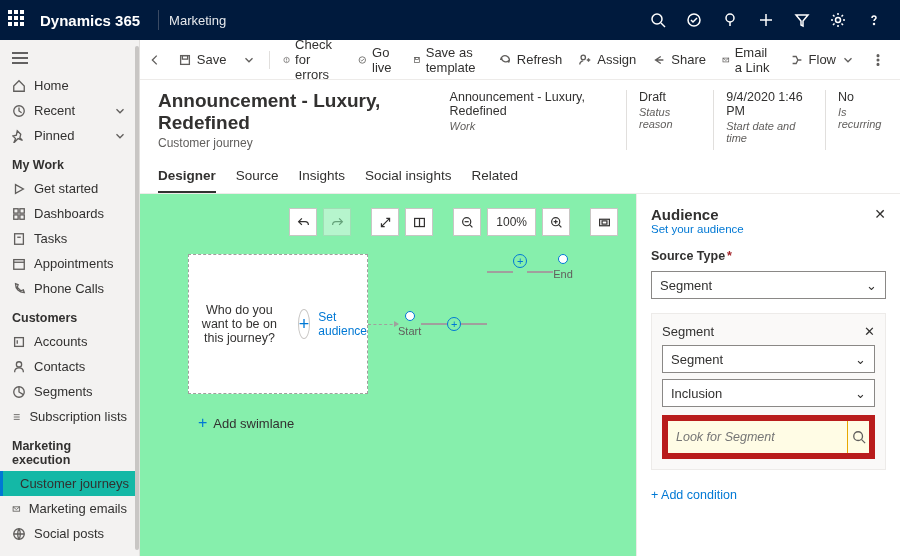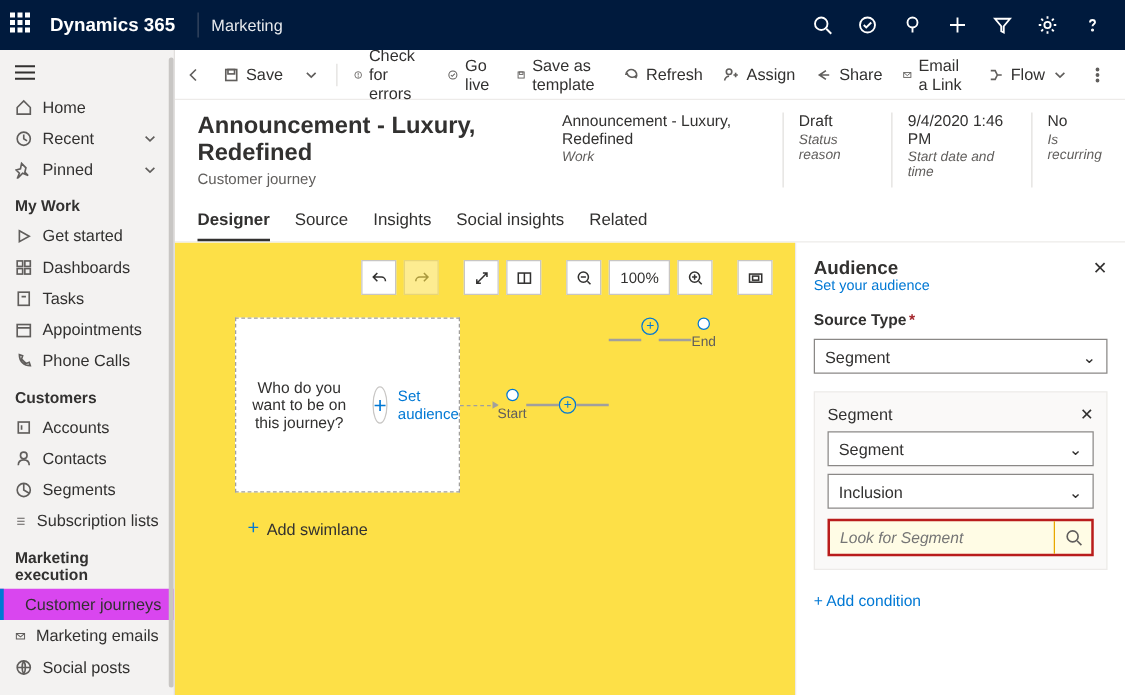--- a/index.html
+++ b/index.html
@@ -15,21 +15,21 @@
 .topbar .spacer { flex: 1; }
 .topbar .ticon { width: 36px; height: 40px; display:flex; align-items:center; justify-content:center; cursor:pointer; }
 .topbar svg { width:16px; height:16px; stroke:#fff; fill:none; stroke-width:1.5;}
 
 
 .shell { display: flex; height: calc(556px - 40px); }
 .sidebar { width: 140px; background: #f3f2f1; border-right: 1px solid #e1dfdd; padding: 6px 0; overflow:hidden; position:relative;}
 .sidebar::after{content:"";position:absolute;right:0;top:6px;bottom:6px;width:4px;background:#c8c6c4;border-radius:2px;}
 .sidebar .hamburger { padding: 6px 12px; cursor:pointer;}
 .sb-item { display:flex; align-items:center; gap:8px; padding: 5px 12px; cursor:pointer; font-size:13px; white-space:nowrap;}
-.sb-item.active { background:#d946ef; border-left:3px solid #0078d4; padding-left:9px;}
+.sb-item.active { background:#14b8a6; border-left:3px solid #0078d4; padding-left:9px;}
 .sb-item svg { width:14px; height:14px; stroke:#605e5c; fill:none; stroke-width:1.5;}
 .sb-item .chev { margin-left:auto; }
 .sb-group { padding: 10px 12px 4px; font-weight:600; font-size:12.5px;}
 
 
 .main { flex:1; display:flex; flex-direction:column; overflow:hidden;}
 .cmdbar { height:40px; border-bottom:1px solid #edebe9; display:flex; align-items:center; gap:2px; padding:0 8px; font-size:13px;}
 .cmdbar .back { width:28px; height:28px; display:flex; align-items:center; justify-content:center; cursor:pointer; margin-right:6px;}
 .cmdbar .cmd { display:flex; align-items:center; gap:5px; padding:4px 7px; cursor:pointer; border-radius:2px;}
 .cmdbar svg{width:14px;height:14px;stroke:#605e5c;fill:none;stroke-width:1.5;}
@@ -42,21 +42,21 @@
 .header .meta .mv { font-size:12.5px; color:#323130;}
 .header .meta .ml { color:#605e5c; font-size:11px; margin-top:2px;font-style:italic;}
 .header .meta > div { border-left:1px solid #e1dfdd; padding-left:12px;}
 .header .meta > div:first-child { border-left:none; padding-left:0;}
 
 .tabs { display:flex; gap:20px; padding:0 18px; border-bottom:1px solid #edebe9; margin-top:10px;}
 .tab { padding:8px 0; cursor:pointer; font-size:13.5px; color:#323130;}
 .tab.active { border-bottom:2px solid #323130; font-weight:600;}
 
 .workarea { flex:1; display:flex; overflow:hidden;}
-.canvas { flex:1; background:#fde047; position:relative; padding:14px 18px; overflow:hidden;}
+.canvas { flex:1; background:#86efac; position:relative; padding:14px 18px; overflow:hidden;}
 .toolbar { display:flex; gap:6px; justify-content:flex-end; margin-bottom:18px;}
 .tbtn { width:28px; height:28px; border:1px solid #c8c6c4; background:#fff; display:flex; align-items:center; justify-content:center; cursor:pointer; font-size:12px;}
 .tbtn.wide { width:auto; padding:0 8px; gap:4px;}
 .tbtn svg{width:13px;height:13px;stroke:#323130;fill:none;stroke-width:1.5;}
 
 .journey { display:flex; align-items:center; gap:0; margin-left:30px;}
 .startbox { border:1.5px dashed #a19f9d; width:180px; height:140px; display:flex; flex-direction:row; align-items:center; justify-content:center; gap:8px; background:#fff;}
 .startbox .q { font-size:12.5px; text-align:center; padding:0 12px;}
 .plusbtn { width:30px; height:30px; border:1px solid #c8c6c4; border-radius:50%; display:flex; align-items:center; justify-content:center; color:#0078d4; font-size:18px; cursor:pointer; background:#fff;}
 .startbox .link { color:#0078d4; font-size:12px; cursor:pointer;}
@@ -80,21 +80,21 @@
 .panel h3 { font-size:15px; font-weight:600;}
 .panel .psub { color:#0078d4; font-size:11.5px; cursor:pointer;}
 .panel .close { margin-left:auto; cursor:pointer; font-size:14px;}
 .panel .lbl { font-size:12.5px; font-weight:600; margin-top:6px;}
 .panel .req::after{content:"*";color:#a4262c;margin-left:2px;}
 .select { border:1px solid #8a8886; height:28px; display:flex; align-items:center; padding:0 8px; font-size:13px; cursor:pointer; background:#fff;}
 .select .chev { margin-left:auto;}
 .segbox { border:1px solid #edebe9; background:#faf9f8; padding:10px; margin-top:6px;}
 .segbox .seghead{display:flex;align-items:center;font-size:13px;margin-bottom:6px;}
 .segbox .seghead .x{margin-left:auto;cursor:pointer;}
-.search { border:2px solid #b91c1c; background:#fffce5; height:30px; display:flex; align-items:center; margin-top:8px;}
+.search { border:6px solid #b91c1c; background:#fffce5; height:44px; display:flex; align-items:center; margin-top:8px;}
 .search input { flex:1; border:none; background:transparent; padding:0 8px; font-size:12.5px; outline:none; font-style:italic; color:#605e5c;}
 .search .sbtn{width:30px;height:100%;border-left:1px solid #e8a700;display:flex;align-items:center;justify-content:center;cursor:pointer;}
 .addcond{color:#0078d4;font-size:12.5px;cursor:pointer;margin-top:10px;}
 </style>
 </head>
 <body>
 
 <div class="topbar">
   <div class="waffle">
       <span></span>

